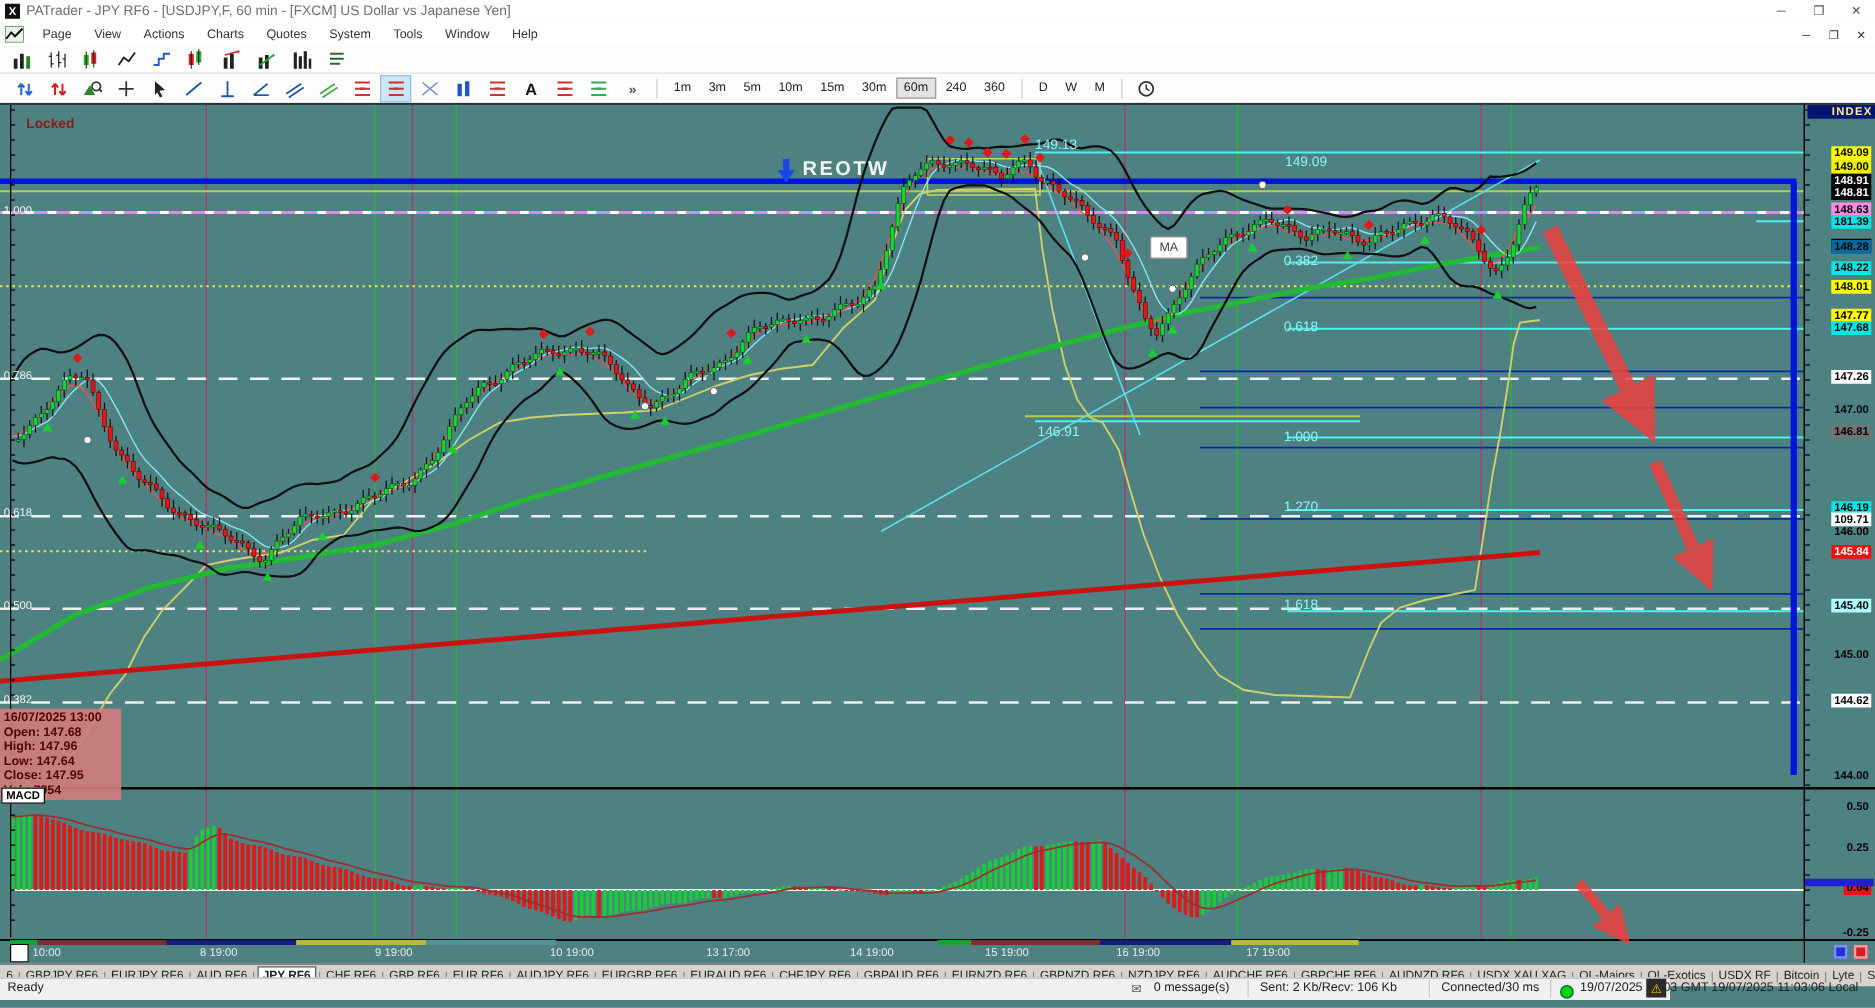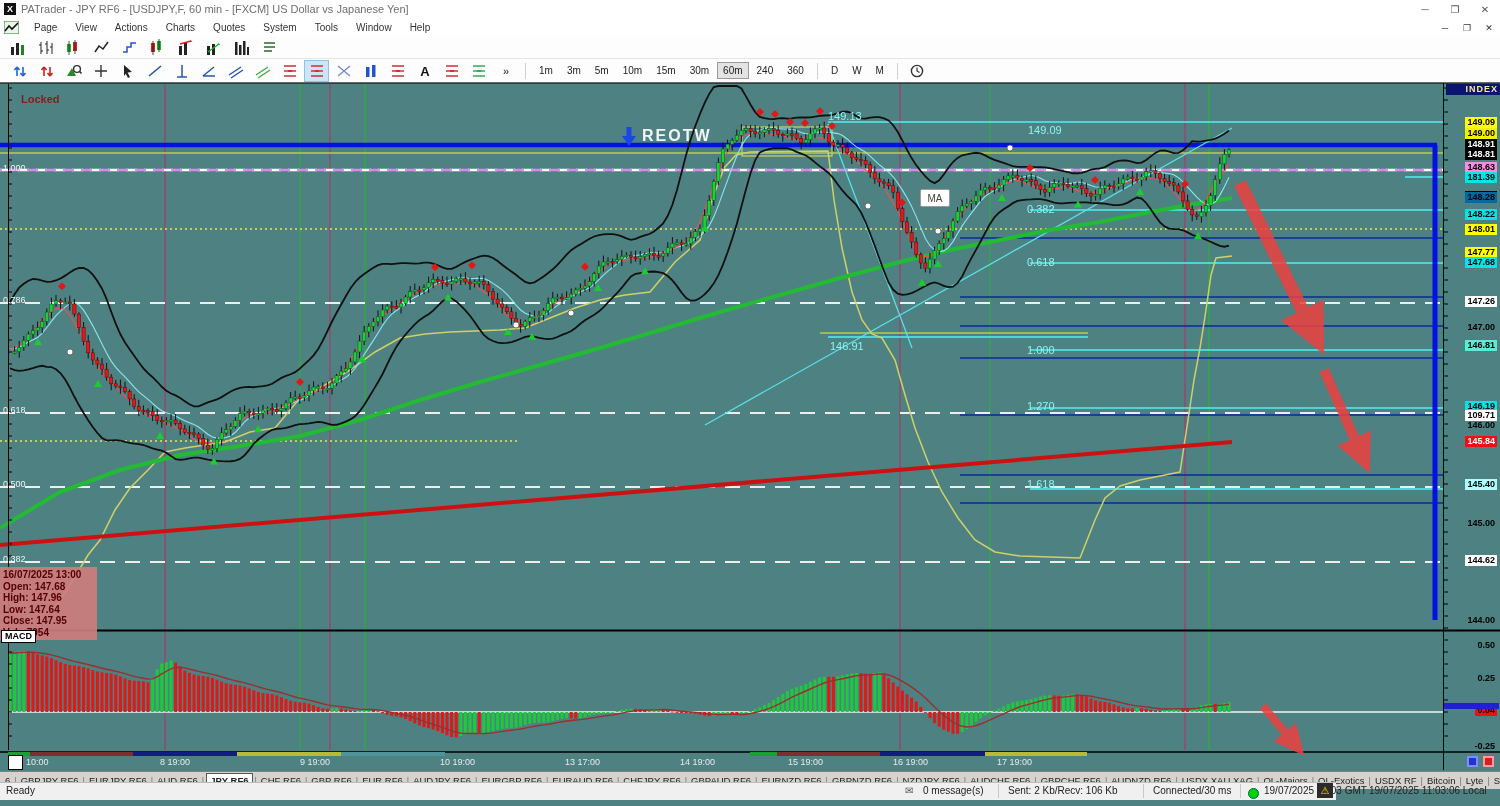--- a/index.html
+++ b/index.html
@@ -1315,21 +1315,21 @@
       <div class="axlab" style="top: 162px; background: rgb(255, 138, 226); color: rgb(0, 0, 0);">148.63</div>
       <div class="axlab" style="top: 172px; background: rgb(0, 229, 229); color: rgb(0, 0, 0);">181.39</div>
       <div class="axlab" style="top: 191px; background: #000000; color: rgb(255, 210, 74); text-decoration: underline;">148.33</div>
       <div class="axlab" style="top: 192px; background: #0369a1; color: rgb(0, 0, 0);">148.28</div>
       <div class="axlab" style="top: 209px; background: rgb(0, 229, 229); color: rgb(0, 0, 0);">148.22</div>
       <div class="axlab" style="top: 224px; background: rgb(255, 255, 0); color: rgb(0, 0, 0);">148.01</div>
       <div class="axlab" style="top: 247px; background: rgb(255, 255, 0); color: rgb(0, 0, 0);">147.77</div>
       <div class="axlab" style="top: 257px; background: rgb(0, 229, 229); color: rgb(0, 0, 0);">147.68</div>
       <div class="axlab" style="top: 296px; background: rgb(255, 255, 255); color: rgb(0, 0, 0);">147.26</div>
       <div class="axlab" style="top: 322px; background: transparent; color: rgb(0, 0, 0);">147.00</div>
-      <div class="axlab" style="top: 340px; background: #5eead4; color: rgb(0, 0, 0); margin-left: 12px;">146.81</div>
+      <div class="axlab" style="top: 340px; background: #737373; color: rgb(0, 0, 0); margin-left: 12px;">146.81</div>
       <div class="axlab" style="top: 401px; background: rgb(0, 229, 229); color: rgb(0, 0, 0);">146.19</div>
       <div class="axlab" style="top: 410px; background: rgb(255, 255, 255); color: rgb(0, 0, 0);">109.71</div>
       <div class="axlab" style="top: 420px; background: transparent; color: rgb(0, 0, 0);">146.00</div>
       <div class="axlab" style="top: 436px; background: rgb(238, 17, 17); color: rgb(255, 255, 255);">145.84</div>
       <div class="axlab" style="top: 479px; background: rgb(174, 252, 255); color: rgb(0, 0, 0);">145.40</div>
       <div class="axlab" style="top: 518px; background: transparent; color: rgb(0, 0, 0);">145.00</div>
       <div class="axlab" style="top: 555px; background: rgb(255, 255, 255); color: rgb(0, 0, 0);">144.62</div>
       <div class="axlab" style="top: 615px; background: transparent; color: rgb(0, 0, 0);">144.00</div>
       <div class="axlab" style="top: 640px; background: transparent; color: rgb(0, 0, 0);">0.50</div>
       <div class="axlab" style="top: 673px; background: transparent; color: rgb(0, 0, 0);">0.25</div>

